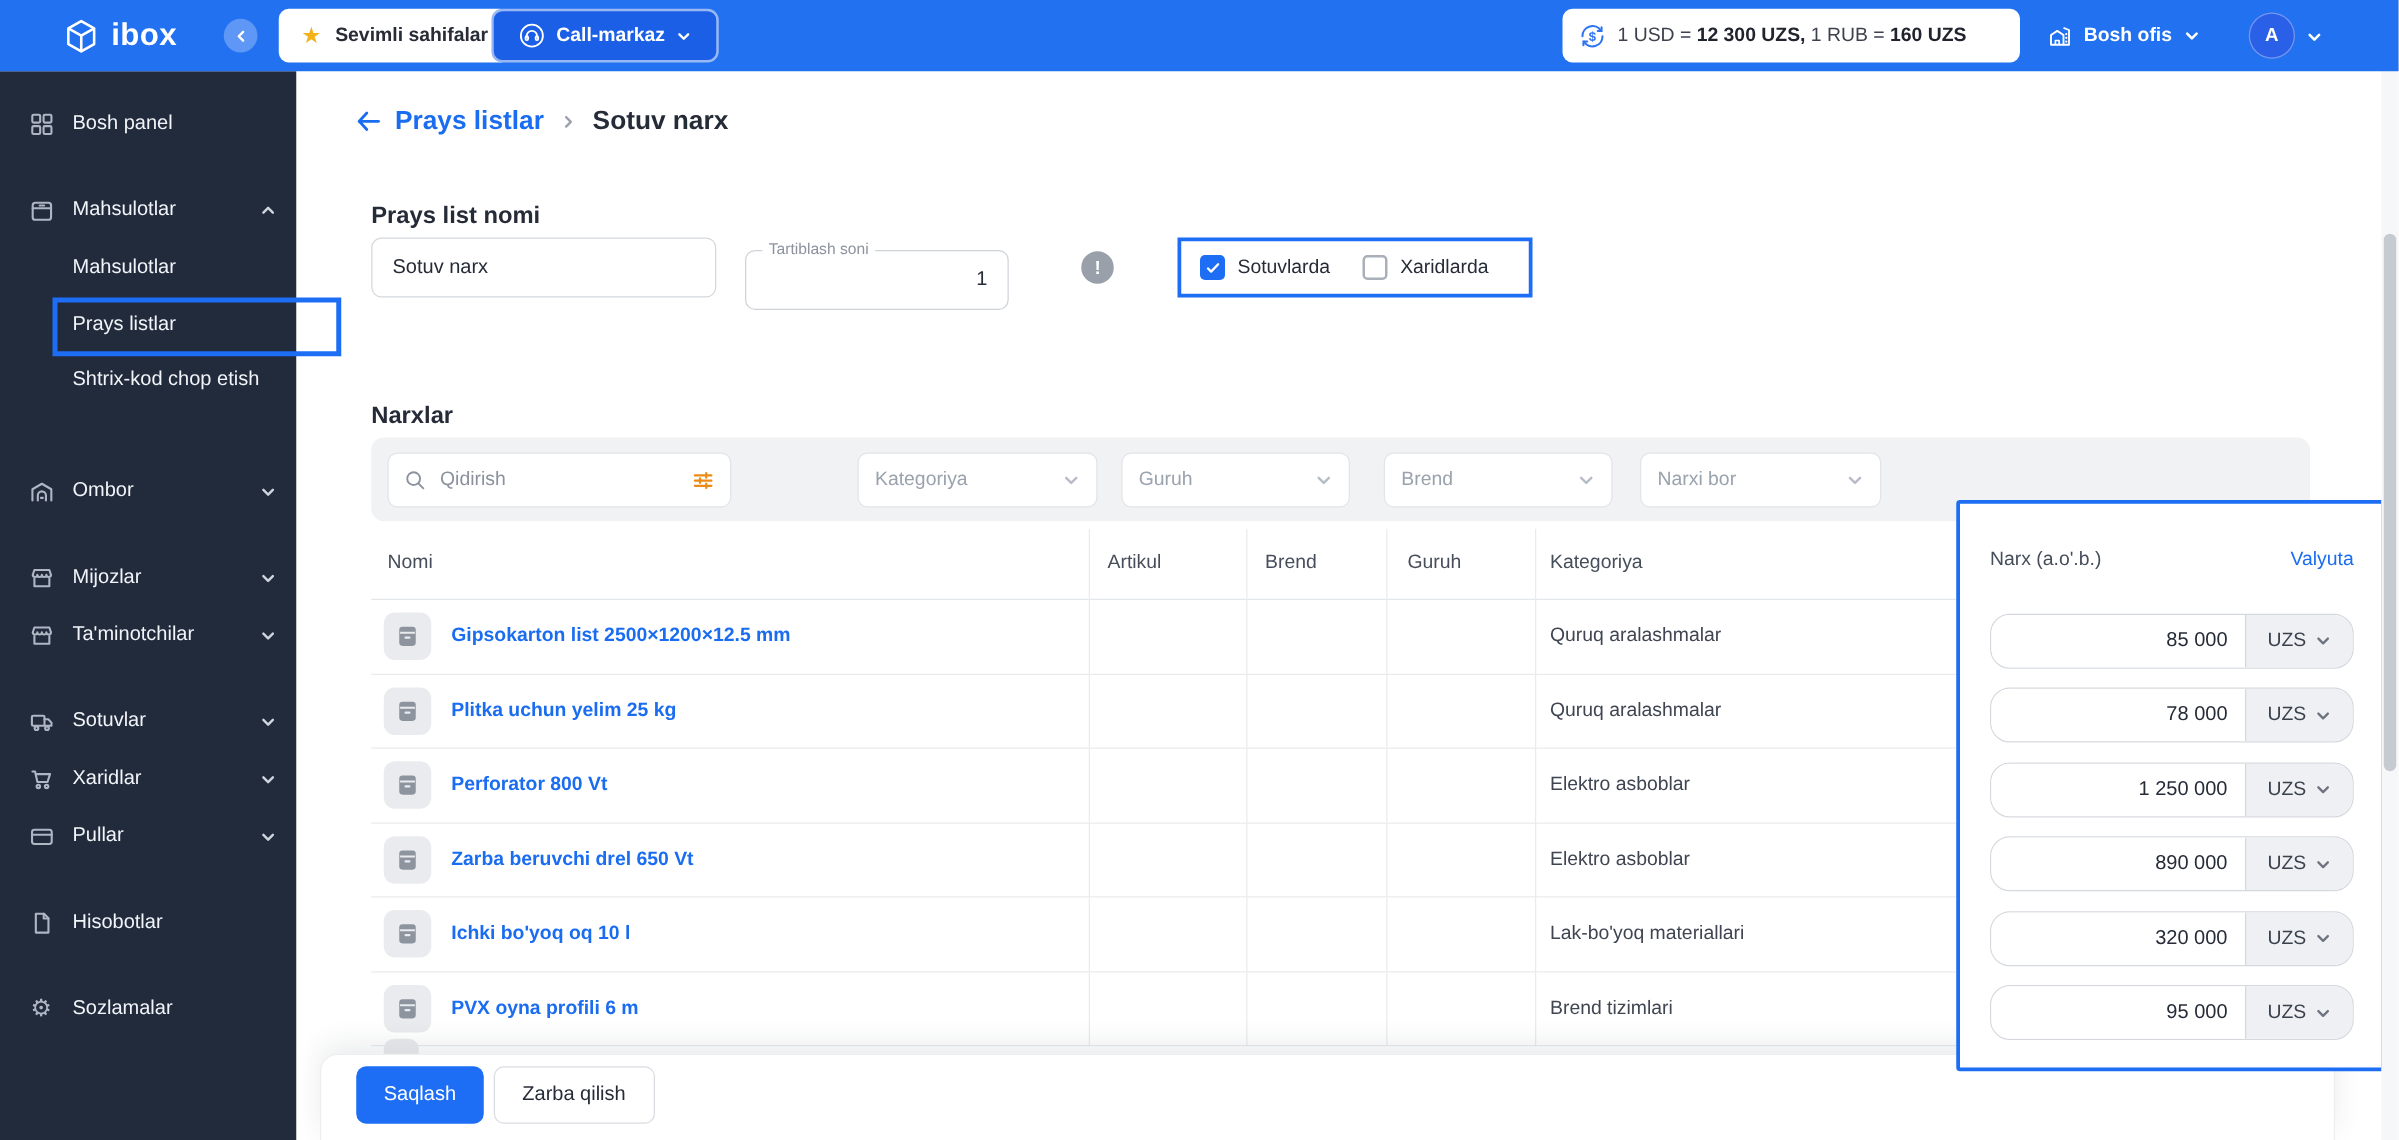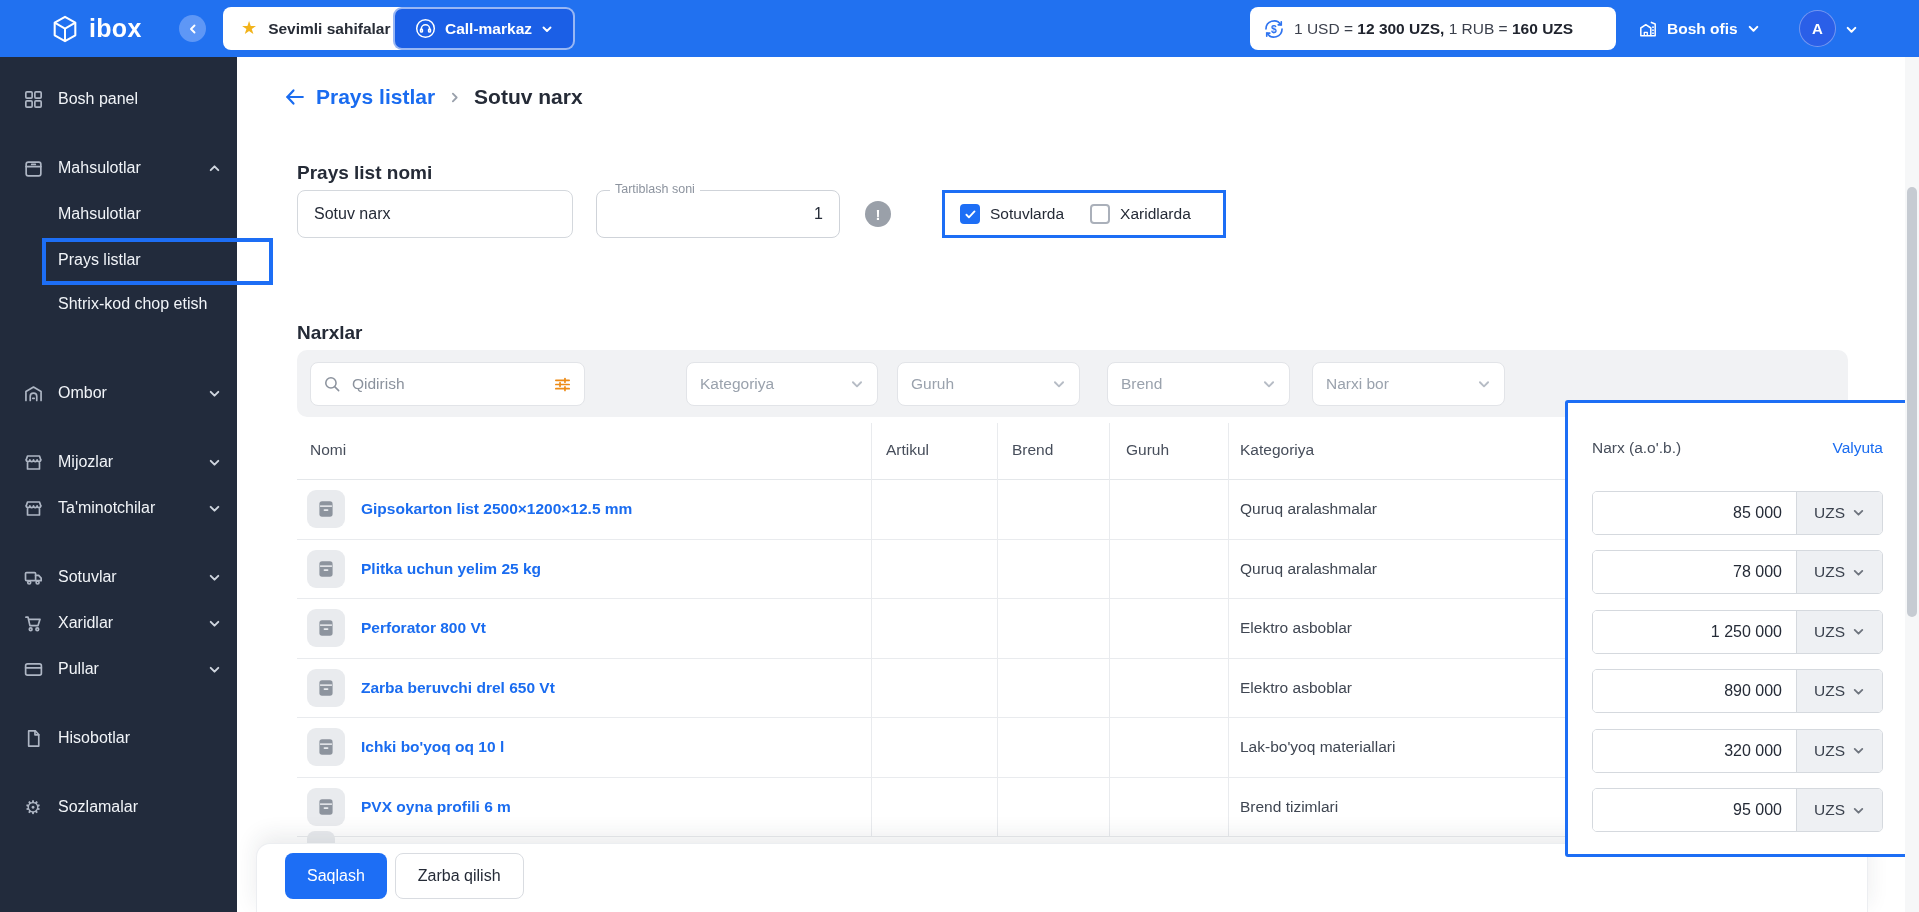--- a/index.html
+++ b/index.html
@@ -59,21 +59,21 @@
   .bc-sep{color:#9aa1ac;display:flex;}
   .bc-cur{color:#252b37;font-size:21px;font-weight:700;}
   .sec-title{position:absolute;font-size:19px;font-weight:700;color:#252b37;}
   .t-form{left:297px;top:146px;}
   .t-prices{left:297px;top:306px;}
 
   
   .inp-name{position:absolute;left:297px;top:190px;width:276px;height:48px;border:1px solid #d4d8dd;
       border-radius:8px;padding:0 16px;font-size:16px;color:#252b37;box-sizing:border-box;outline:none;
       font-family:inherit;}
-  .order-wrap{position:absolute;left:596px;top:190px;width:244px;height:48px;border:1px solid #cfd3d9;
+  .order-wrap{position:absolute;left:596px;top:200px;width:211px;height:48px;border:1px solid #cfd3d9;
       border-radius:8px;box-sizing:border-box;}
   .order-label{position:absolute;left:13px;top:-9px;background:#fff;padding:0 5px;font-size:12.5px;color:#8c939e;}
   .order-input{width:100%;height:100%;border:none;outline:none;background:transparent;text-align:right;
       padding:0 16px;font-size:16px;color:#252b37;box-sizing:border-box;font-family:inherit;}
   .info-badge{position:absolute;left:865px;top:201px;width:26px;height:26px;border-radius:50%;background:#9aa0a9;}
   .info-badge::before{content:"!";position:absolute;inset:0;color:#fff;font-weight:700;font-size:15px;
       display:flex;align-items:center;justify-content:center;}
   .cb-group{display:flex;align-items:center;gap:10px;cursor:pointer;}
   .cb{width:20px;height:20px;border-radius:4px;box-sizing:border-box;flex:none;display:flex;
       align-items:center;justify-content:center;}
@@ -104,21 +104,21 @@
       flex:none;display:flex;align-items:center;justify-content:center;}
   .prod-name{font-size:15.5px;font-weight:600;color:#1a6cf0;text-decoration:none;cursor:pointer;}
   .cat-cell{position:absolute;left:943px;font-size:15.5px;color:#3f4652;}
 
   
   .ph-head{position:absolute;left:24px;right:22px;top:36px;display:flex;justify-content:space-between;align-items:center;}
   .ph-narx{font-size:15.5px;color:#474e5b;}
   .ph-val{font-size:15.5px;color:#1a6cf0;cursor:pointer;}
   .price-list{position:absolute;left:24px;right:22px;top:80px;}
   .price-slot{height:59.5px;display:flex;align-items:center;}
-  .price-group{display:flex;width:100%;height:44px;border:1px solid #d5d9de;border-radius:5px;overflow:hidden;
+  .price-group{display:flex;width:100%;height:44px;border:1px solid #d5d9de;border-radius:16px;overflow:hidden;
       box-sizing:border-box;background:#fff;}
   .price-input{flex:1;min-width:0;border:none;outline:none;text-align:right;padding:0 14px;font-size:16px;
       color:#252b37;font-family:inherit;background:#fff;}
   .uzs{width:86px;flex:none;background:#eef0f3;border-left:1px solid #d5d9de;display:flex;align-items:center;
       justify-content:center;gap:7px;font-size:15.5px;color:#3a414d;cursor:pointer;box-sizing:border-box;text-align:right;}
   .uzs .f-chev{color:#6e747e;}
 
   
   .footer{position:absolute;left:256px;top:843px;width:1612px;height:70px;background:#fff;
       border:1px solid #eceef1;border-bottom:none;border-radius:14px 14px 0 0;

